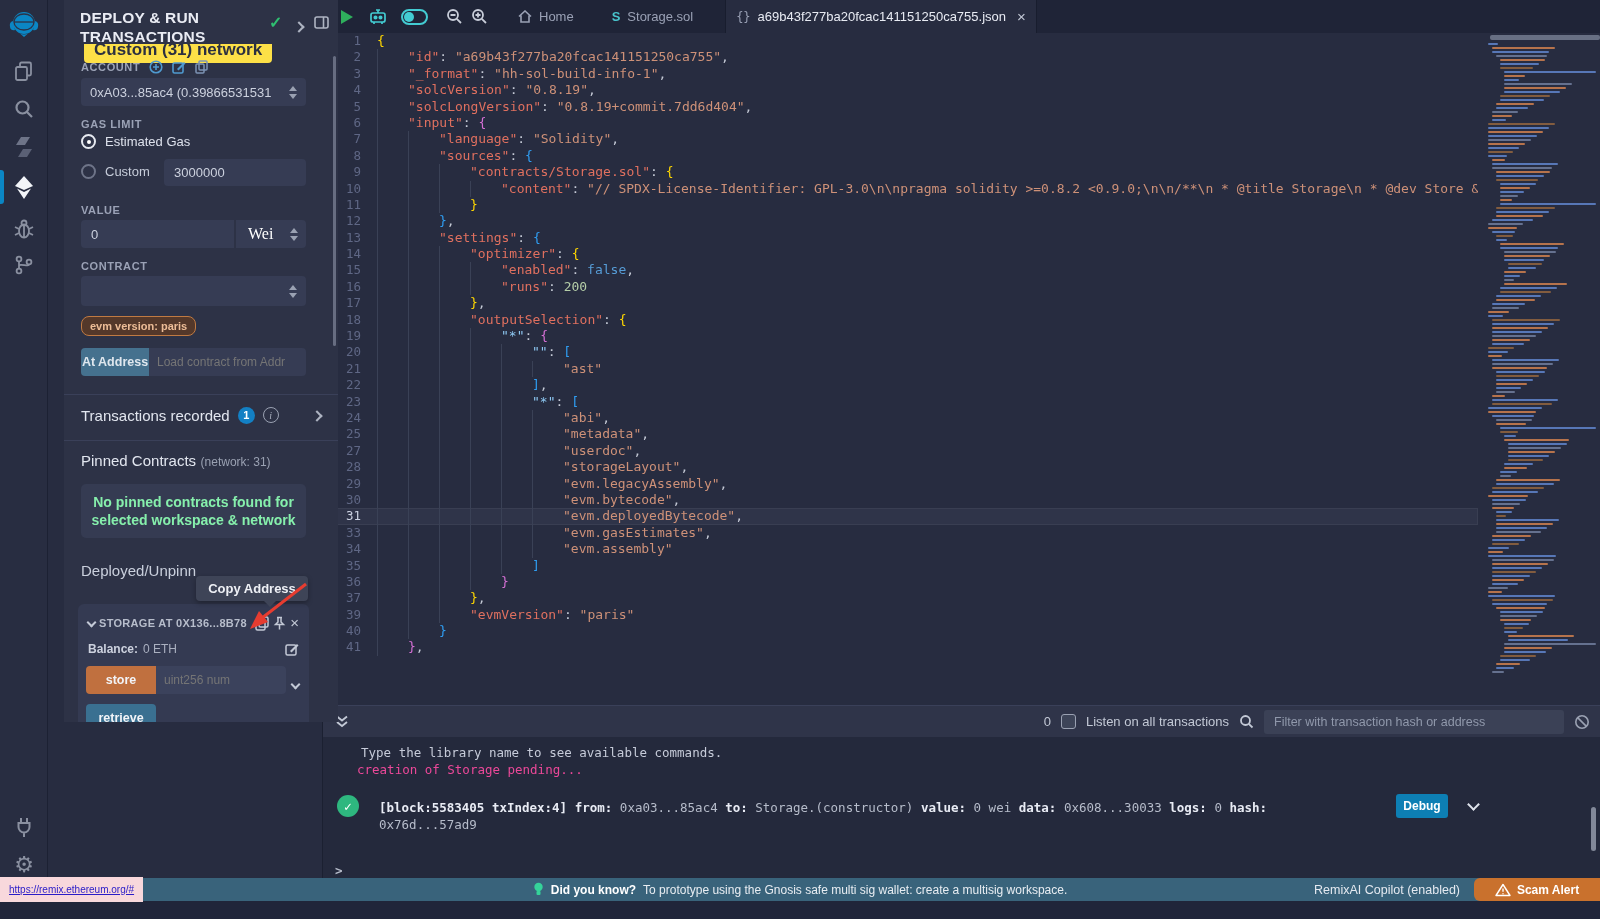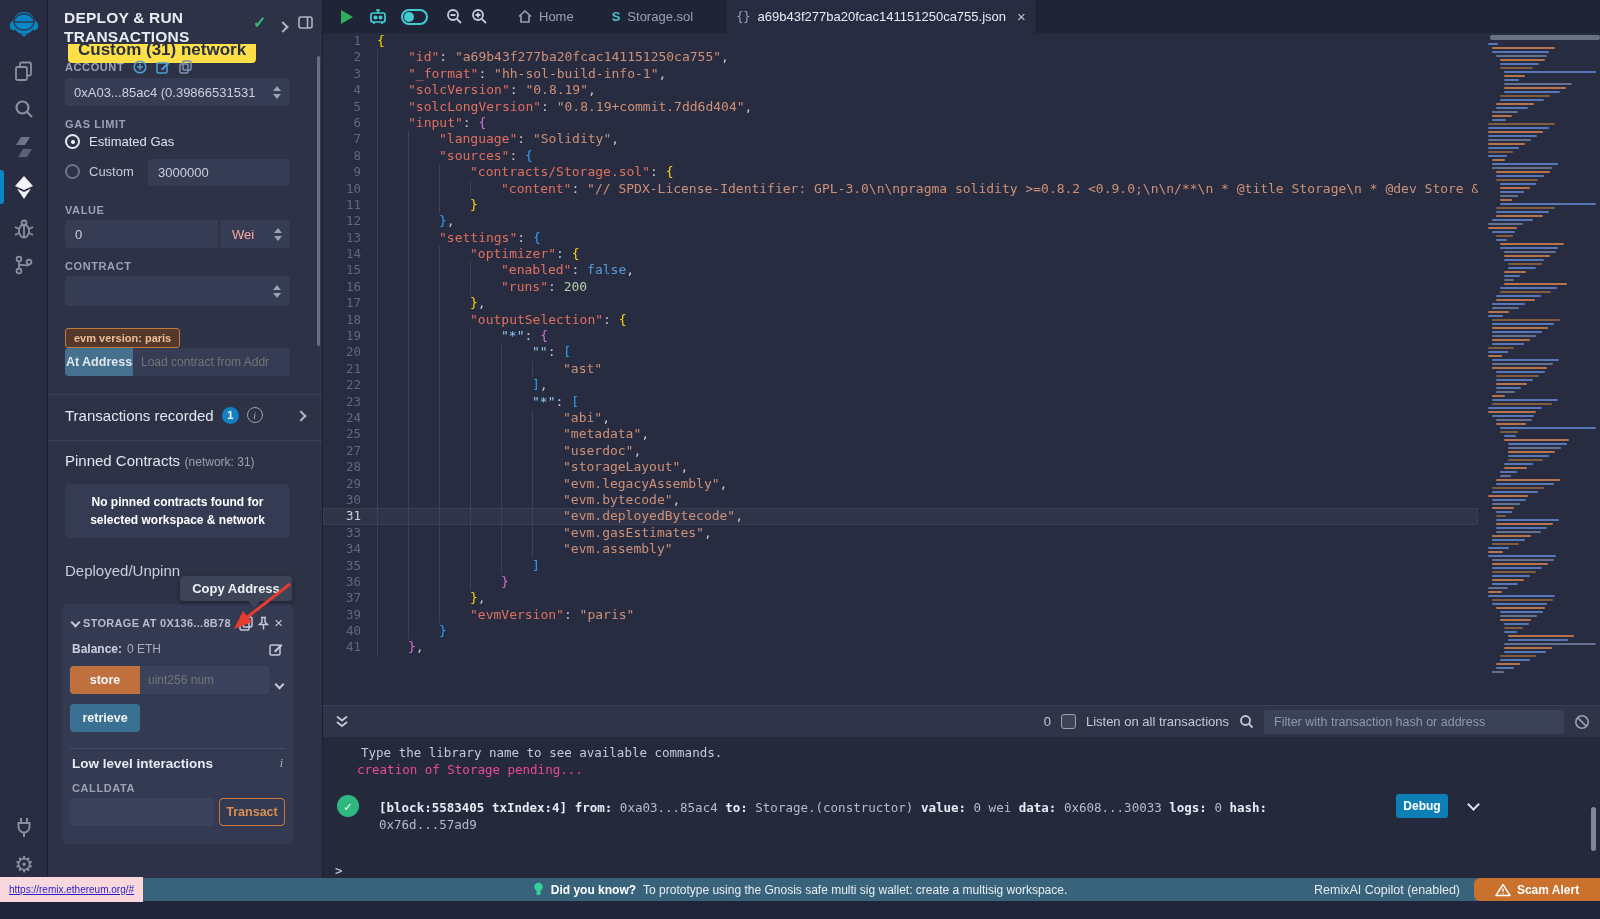--- a/index.html
+++ b/index.html
@@ -5,42 +5,42 @@
   * { margin:0; padding:0; box-sizing:border-box; }
   body { font-family:"Liberation Sans", sans-serif; background:#20253a; }
   .app { position:relative; width:1600px; height:919px; overflow:hidden; background:#272c40; }
 
   
   .rail { position:absolute; left:0; top:0; width:48px; height:919px; background:#282d41; border-right:1px solid #1c2133; z-index:3; }
   .ritem { position:absolute; left:0; width:48px; height:38px; display:flex; align-items:center; justify-content:center; cursor:pointer; }
   .ritem.active::before { content:""; position:absolute; left:0; top:2px; bottom:2px; width:4px; background:#0b86c4; border-radius:0 3px 3px 0; }
 
   
-  .panel { position:absolute; left:48px; top:0; width:274px; height:919px; background:#2d3246; z-index:2; }
+  .panel { position:absolute; left:64px; top:0; width:274px; height:722px; background:#2d3246; z-index:2; }
   .ptitle { position:absolute; left:16px; top:8px; width:165px; font-size:15.5px; font-weight:700; color:#eaecf4; line-height:19px; letter-spacing:.2px; }
   .ptop-ic { position:absolute; top:13px; }
   .check-g { color:#2fbf71; font-size:16px; font-weight:700; }
   .chev-r { width:8px; height:8px; border-right:2px solid #aeb4c2; border-top:2px solid #aeb4c2; transform:rotate(45deg); display:inline-block; }
   .pscroll { position:absolute; left:0; top:44px; bottom:0; width:274px; overflow:hidden; }
   .netbadge { position:absolute; left:20px; top:-7px; background:#fde047; color:#2b3040; font-size:17px; font-weight:700; padding:3px 10px; border-radius:4px; }
   .plabel { font-size:11px; color:#9ba2b6; font-weight:700; letter-spacing:.6px; }
   .ctrl { background:#363c54; border:none; border-radius:4px; color:#ccd1de; }
   .stepper { display:flex; flex-direction:column; gap:3px; }
   .stepper i { width:0; height:0; border-left:4px solid transparent; border-right:4px solid transparent; }
   .stepper .up { border-bottom:5px solid #9aa1b2; }
   .stepper .dn { border-top:5px solid #9aa1b2; }
   .radio { width:15px; height:15px; border-radius:50%; border:2px solid #6e7488; position:relative; }
   .radio.sel { border-color:#e6e9f0; }
   .radio.sel::after { content:""; position:absolute; left:3.5px; top:3.5px; width:4px; height:4px; background:#fff; border-radius:50%; }
-  .evmbadge { position:absolute; left:17px; top:272px; padding:3px 8px; border:1px solid #c07a42; background:#54382a; color:#edbd97; font-size:11px; font-weight:700; border-radius:3px;margin-top:12px; }
+  .evmbadge { position:absolute; left:17px; top:272px; padding:3px 8px; border:1px solid #c07a42; background:#54382a; color:#edbd97; font-size:11px; font-weight:700; border-radius:8px; }
   .divline { position:absolute; left:0; width:274px; border-top:1px solid #3a4059; }
   .sechead { font-size:15px; color:#e2e6ef; }
   .badge1 { width:17px; height:17px; border-radius:50%; background:#1380c4; color:#fff; font-size:11px; font-weight:700; display:flex; align-items:center; justify-content:center; }
   .infocirc { width:16px; height:16px; border-radius:50%; border:1px solid #9aa1b2; color:#aab0c0; font-size:10px; font-style:italic; font-family:"Liberation Serif", serif; display:flex; align-items:center; justify-content:center; }
-  .emptybox { position:absolute; left:17px; top:440px; width:225px; height:54px; background:#353b52; border-radius:5px; display:flex; flex-direction:column; align-items:center; justify-content:center; font-size:12px; font-weight:700; color:#ffffff; line-height:18px; }
+  .emptybox { position:absolute; left:17px; top:440px; width:225px; height:54px; background:#353b52; border-radius:5px; display:flex; flex-direction:column; align-items:center; justify-content:center; font-size:14px; font-weight:700; color:#86efac; line-height:18px; }
   .tooltip { position:absolute; left:132px; top:532px; width:112px; height:25px; background:#3e4457; border-radius:4px; color:#eef0f5; font-size:13px; font-weight:700; display:flex; align-items:center; justify-content:center; z-index:9; box-shadow:0 2px 5px rgba(0,0,0,.3); }
   .tooltip::after { content:""; position:absolute; left:68px; bottom:-6px; border-left:6px solid transparent; border-right:6px solid transparent; border-top:6px solid #3e4457; }
   .card { position:absolute; left:14px; top:560px; width:231px; height:240px; background:#343a52; border-radius:6px; }
   .chev-d { width:7px; height:7px; border-right:2px solid #c3c9d6; border-bottom:2px solid #c3c9d6; transform:rotate(45deg); display:inline-block; }
   .obtn { border:none; border-radius:4px; color:#f2f4f8; font-weight:700; font-size:12.5px; cursor:pointer; }
   .pscrollbar { position:absolute; right:2px; top:56px; width:3px; height:290px; background:#7b8296; border-radius:2px; opacity:.75; }
 
   
   .main { position:absolute; left:322px; top:0; width:1278px; height:919px; border-left:1px solid #1b2031; }
   .tabbar { position:absolute; left:0; top:0; width:100%; height:33px; background:#1f2437; display:flex; align-items:center; }
@@ -195,21 +195,21 @@
       </div>
       <div style="position:absolute; left:17px; top:120px; display:flex; align-items:center; gap:9px;">
         <span class="radio"></span>
         <span style="font-size:13px; color:#c6ccd9;">Custom</span>
       </div>
       <input class="ctrl" style="position: absolute; left: 100px; top: 115px; width: 142px; height: 27px; font-size: 13px; padding: 0px 10px;" value="3000000">
 
       <div class="plabel" style="position:absolute; left:17px; top:160px;">VALUE</div>
       <input class="ctrl" style="position: absolute; left: 17px; top: 176px; width: 153px; height: 28px; font-size: 13px; padding: 0px 10px; border-radius: 4px 0px 0px 4px;" value="0">
       <div class="ctrl" style="position:absolute; left:172px; top:176px; width:70px; height:28px; display:flex; align-items:center; padding:0 8px 0 12px; border-radius:0 4px 4px 0;">
-        <span style="font-size:13px; color:#fca5a5; flex:1;">Wei</span>
+        <span style="font-size:16px; color:#ffffff; flex:1;font-family:Liberation Serif, serif;">Wei</span>
         <span class="stepper">
             <i class="up"></i>
             <i class="dn"></i>
           </span>
       </div>
 
       <div class="plabel" style="position:absolute; left:17px; top:216px;">CONTRACT</div>
       <div class="ctrl" style="position:absolute; left:17px; top:232px; width:225px; height:30px; display:flex; align-items:center; padding:0 9px;">
         <span style="flex:1;"></span>
         <span class="stepper">

